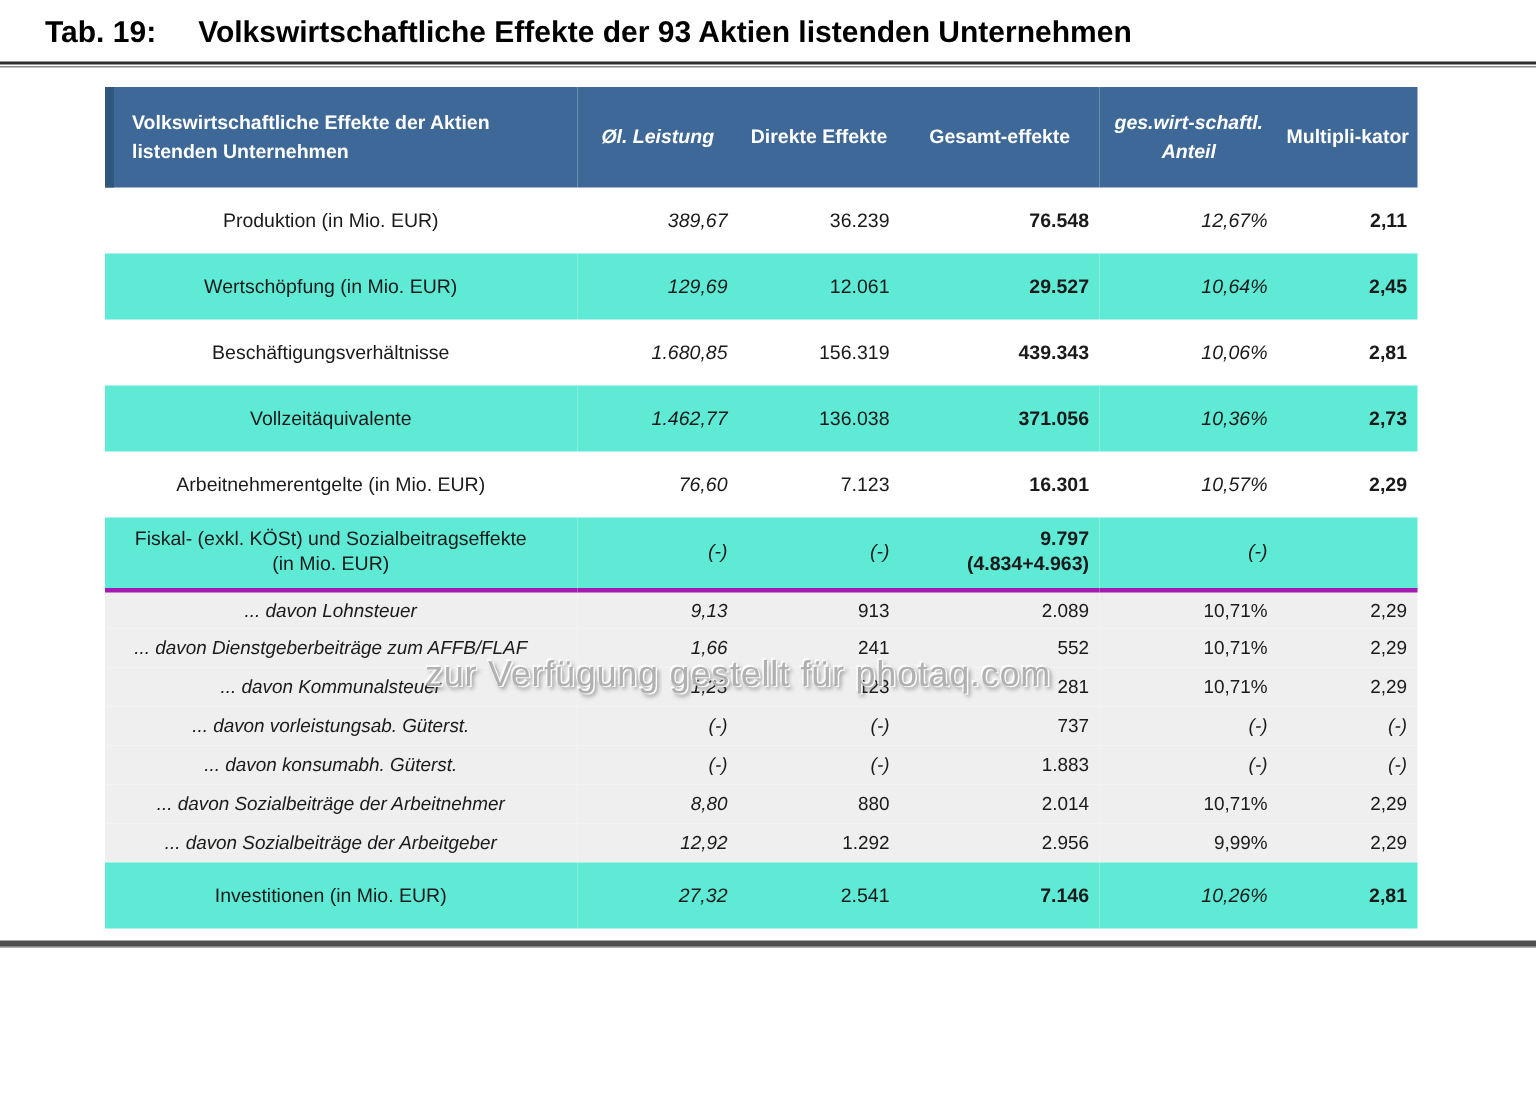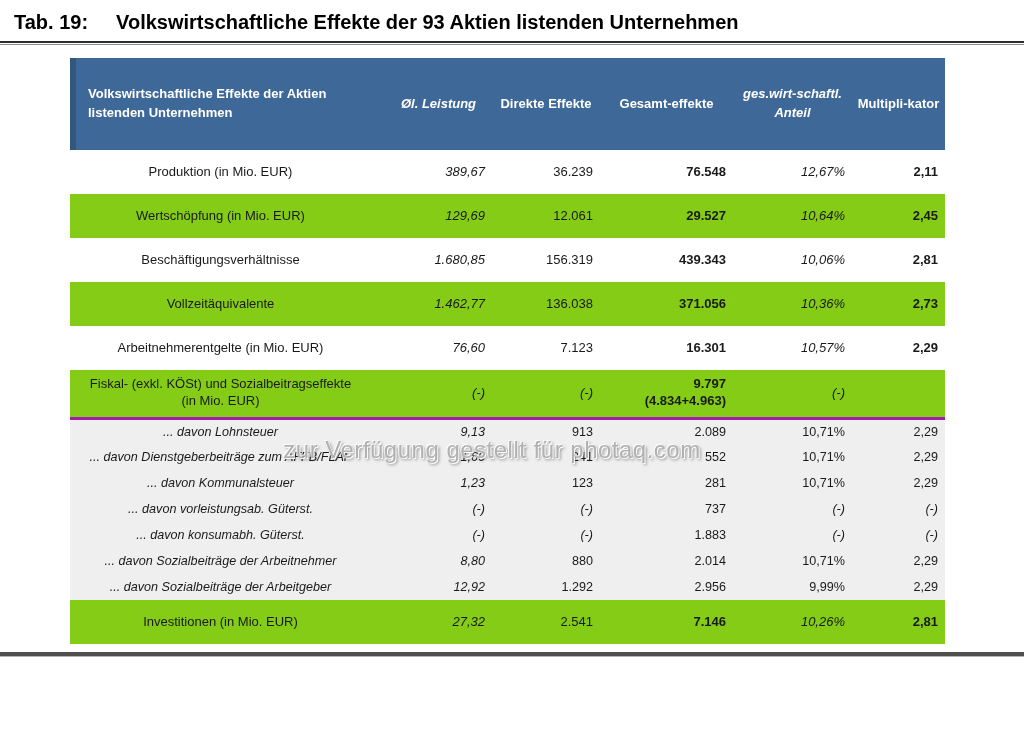--- a/index.html
+++ b/index.html
@@ -1,37 +1,37 @@
 <!DOCTYPE html>
 <html><head>
 <meta charset="utf-8">
 <style>
   html,body{margin:0;padding:0;background:#fff;}
   .page{position:relative;width:1024px;height:744px;background:#fff;overflow:hidden;
         font-family:"Liberation Sans", sans-serif;color:#111;}
   
-  .title-row{display:flex;align-items:baseline;gap:28px;padding:11px 14px 7px 14px;
+  .title-row{display:flex;align-items:baseline;gap:28px;padding:11px 14px 7px 30px;
              font-size:20px;font-weight:bold;color:#000;}
   .title-rule{height:1px;background:#fff;border-top:2px solid #2e2e2e;border-bottom:1px solid #8a8a8a;}
   
   table.tbl{border-collapse:collapse;table-layout:fixed;width:875px;margin:13px 0 0 70px;
             font-size:13px;color:#1a1a1a;}
-  .tbl thead tr{height:92px;}
+  .tbl thead tr{height:67px;}
   .tbl th{background:#3e6897;color:#fff;font-weight:bold;vertical-align:middle;
           text-align:center;line-height:1.45;padding:0 4px;}
   .tbl th.h-label{text-align:left;padding-left:18px;padding-right:40px;
                   box-shadow:inset 6px 0 0 #31577f;}
   .tbl th.it{font-style:italic;}
   .tbl td{vertical-align:middle;padding:0;}
   .tbl .label{text-align:center;padding-right:14px;line-height:1.3;}
   .tbl .num{text-align:right;padding-right:7px;line-height:1.3;}
   tr.main{height:44px;}
   tr.two{height:48px;padding-left:32px;}
   tr.sub{height:26px;font-size:12.6px;}
-  tr.bg-gray td{background:#84cc16;margin-left:36px;}
+  tr.bg-gray td{background:#5eead4;margin-left:36px;}
   tr.bg-light td{background:#efefef;}
   tr.gap-top td{border-top:3px solid #a21caf;}
   tr.main .c1,tr.main .pct{font-style:italic;}
   tr.main .c3,tr.main .mult{font-weight:bold;}
   tr.sub .label,tr.sub .c1{font-style:italic;}
   td .l2{display:block;}
   td.dash{font-style:italic;font-weight:normal;}
   
   .watermark{position:absolute;top:436px;left:492px;transform:translateX(-50%);
              font-size:24px;white-space:nowrap;color:rgba(168,168,168,0.9);

